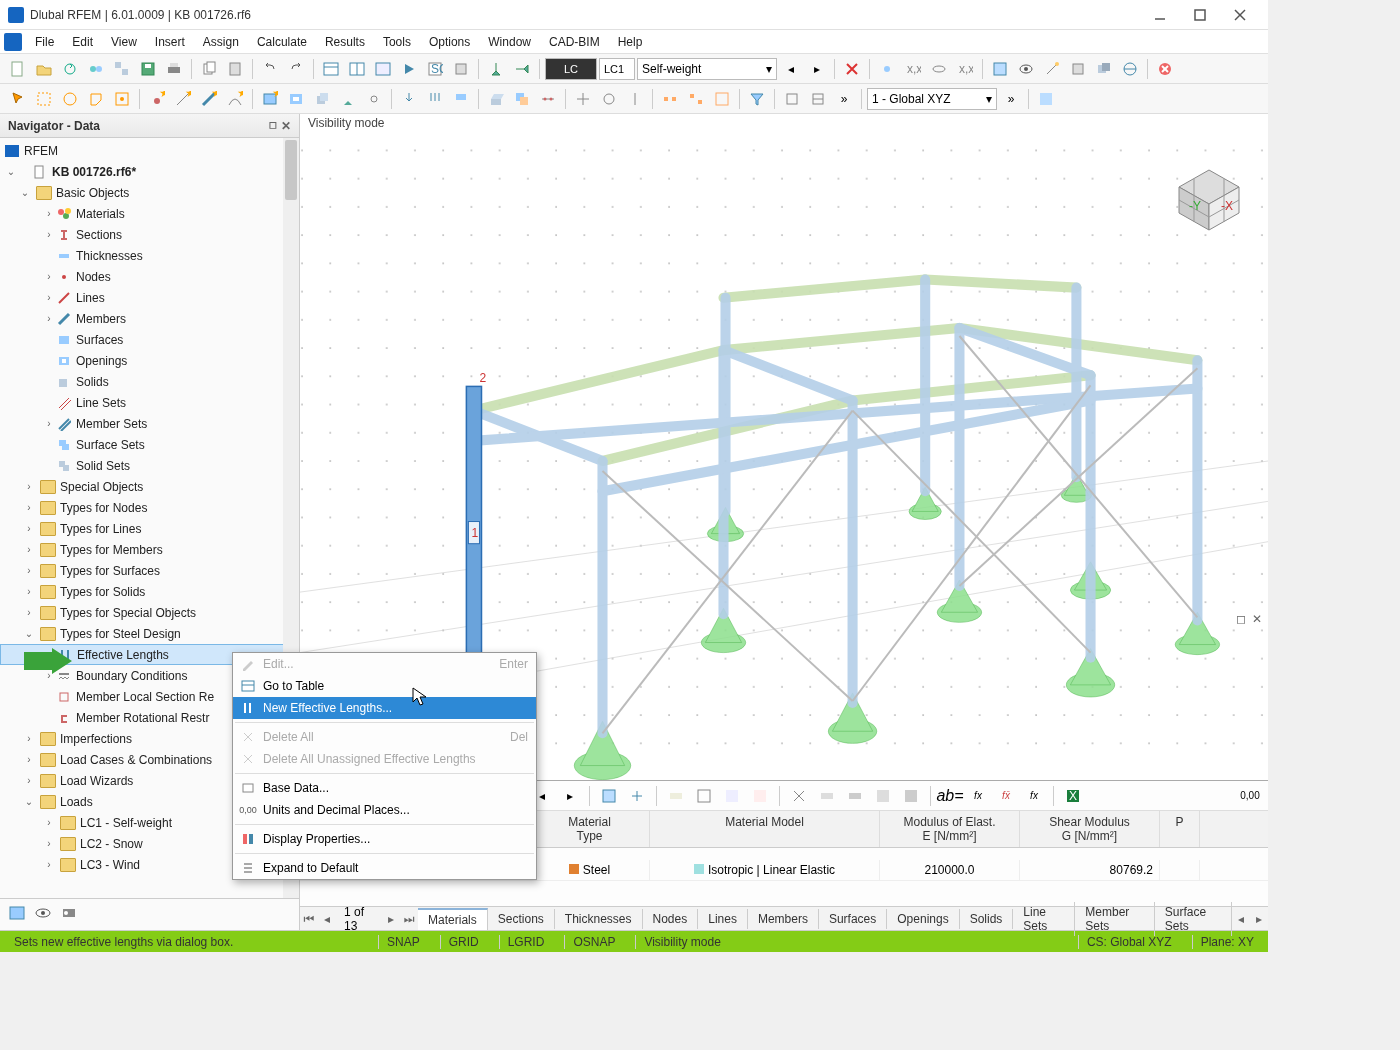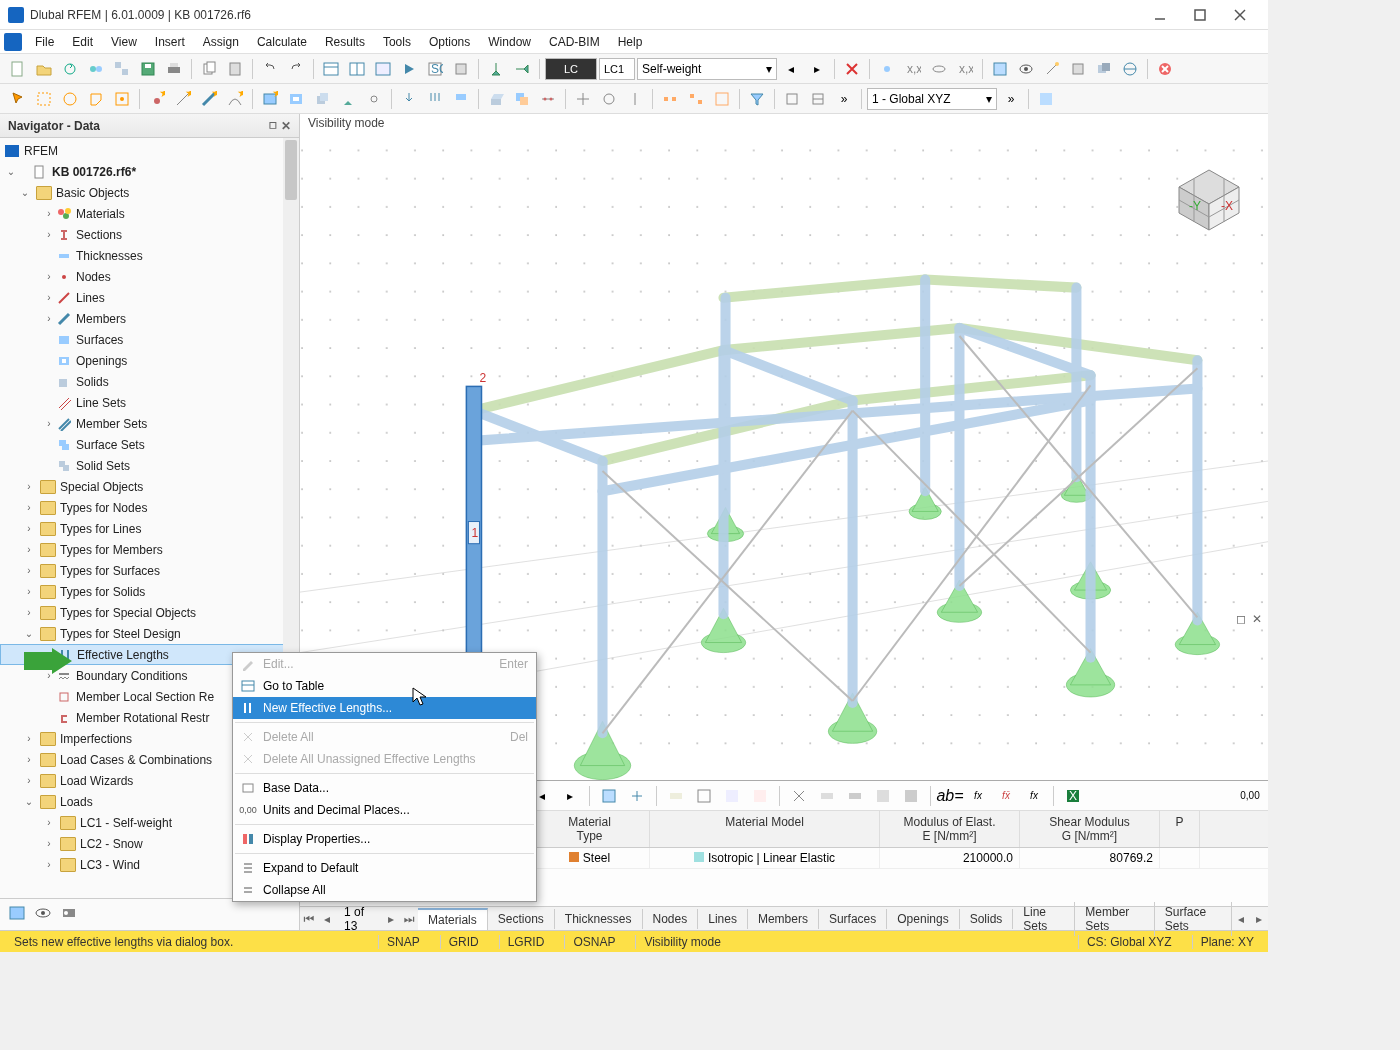--- a/index.html
+++ b/index.html
@@ -43,29 +43,29 @@
 .vpheader { height:22px; padding:2px 8px; color:#444; }
 .canvaswrap { flex:1; position:relative; background:#fff; }
 #scene { width:100%; height:100%; display:block; }
 
 
 .tablespanel { height:150px; border-top:1px solid #aaa; background:#fdfdfd; display:flex; flex-direction:column; }
 .tablestool { height:30px; display:flex; align-items:center; gap:4px; padding:0 6px; border-bottom:1px solid #ddd; }
 .tablegrid { flex:1; overflow:hidden; }
 .gridhead { display:flex; background:#f2f2f2; border-bottom:1px solid #ccc; }
 .gh { border-right:1px solid #ddd; padding:4px 6px; text-align:center; color:#333; }
-.gridrow { display:flex; border-bottom:1px solid #eee; }
+.gridrow { display:flex; border-bottom:1px solid #eee;margin-top:12px; }
 .gc { border-right:1px solid #eee; padding:3px 6px; text-align:center; }
 .tabletabs { height:24px; display:flex; align-items:center; border-top:1px solid #ccc; background:#f3f3f3; }
 .ttab { padding:3px 10px; border-right:1px solid #ccc; color:#333; }
 .ttab.active { background:#fff; border-top:2px solid #8bb3d9; }
 .tnav { width:22px; text-align:center; color:#666; }
 
 
-.statusbar { height:22px; background:#fde047; border-top:1px solid #ccc; display:flex; align-items:center; padding:0 6px; gap:12px; color:#333; }
+.statusbar { height:22px; background:#84cc16; border-top:1px solid #ccc; display:flex; align-items:center; padding:0 6px; gap:12px; color:#333; }
 .statusbar .cell { padding:0 8px; border-left:1px solid #ccc; }
 .statusbar .cell:first-child { border-left:none; flex:0 0 360px; }
 
 
 .ctxmenu { position:absolute; left:232px; top:652px; width:305px; background:#fdfdfd; border:1px solid #999; box-shadow:2px 3px 8px rgba(0,0,0,.3); z-index:50; }
 .ctxrow { display:flex; align-items:center; height:22px; padding:0 8px 0 4px; }
 .ctxrow .ic { width:22px; display:flex; justify-content:center; }
 .ctxrow .lbl { flex:1; padding-left:4px; }
 .ctxrow .sc { color:#777; }
 .ctxrow.hl { background:#2d89d6; color:#fff; }
@@ -1042,21 +1042,21 @@
           <div class="gh" style="width:140px; white-space:pre-line">Modulus of Elast.
 E [N/mm²]</div>
           <div class="gh" style="width:140px; white-space:pre-line">Shear Modulus
 G [N/mm²]</div>
           <div class="gh" style="width:40px">P</div>
         </div>
         <div class="gridrow">
           <div class="gc" style="width:230px"></div>
           <div class="gc" style="width:120px"><span style="display:inline-block;width:10px;height:10px;background:#e08030;margin-right:4px"></span><span>Steel</span></div>
           <div class="gc" style="width:230px"><span style="display:inline-block;width:10px;height:10px;background:#9fe0e0;margin-right:4px"></span><span>Isotropic | Linear Elastic</span></div>
-          <div class="gc" style="width:140px;text-align:right">210000.0</div>
+          <div class="gc" style="width:140px;">210000.0</div>
           <div class="gc" style="width:140px;text-align:right">80769.2</div>
           <div class="gc" style="width:40px"></div>
         </div>
       </div>
       <div class="tabletabs">
         <div class="tnav">⏮</div>
         <div class="tnav">◂</div>
         <div style="padding:0 8px">1 of 13</div>
         <div class="tnav">▸</div>
         <div class="tnav">⏭</div>
@@ -1169,26 +1169,17 @@
   <div class="ctxrow">
     <div class="ic">
         <svg width="14" height="14">
           <line x1="3" y1="3" x2="11" y2="3" stroke="#555"></line>
           <line x1="3" y1="7" x2="11" y2="7" stroke="#555"></line>
           <line x1="3" y1="11" x2="11" y2="11" stroke="#555"></line>
         </svg>
       </div>
     <div class="lbl">Expand to Default</div>
   </div>
-  <div class="ctxrow">
-    <div class="ic">
-        <svg width="14" height="14">
-          <line x1="3" y1="5" x2="11" y2="5" stroke="#555"></line>
-          <line x1="3" y1="9" x2="11" y2="9" stroke="#555"></line>
-        </svg>
-      </div>
-    <div class="lbl">Collapse All</div>
-  </div>
 </div>
 
 <svg style="position:absolute;left:412px;top:687px;z-index:60" width="16" height="20">
   <path d="M1 1l0 14 4-4 3 7 3-1-3-7 6 0z" fill="#fff" stroke="#000" stroke-width="1"></path>
 </svg>
 
 </body></html>

